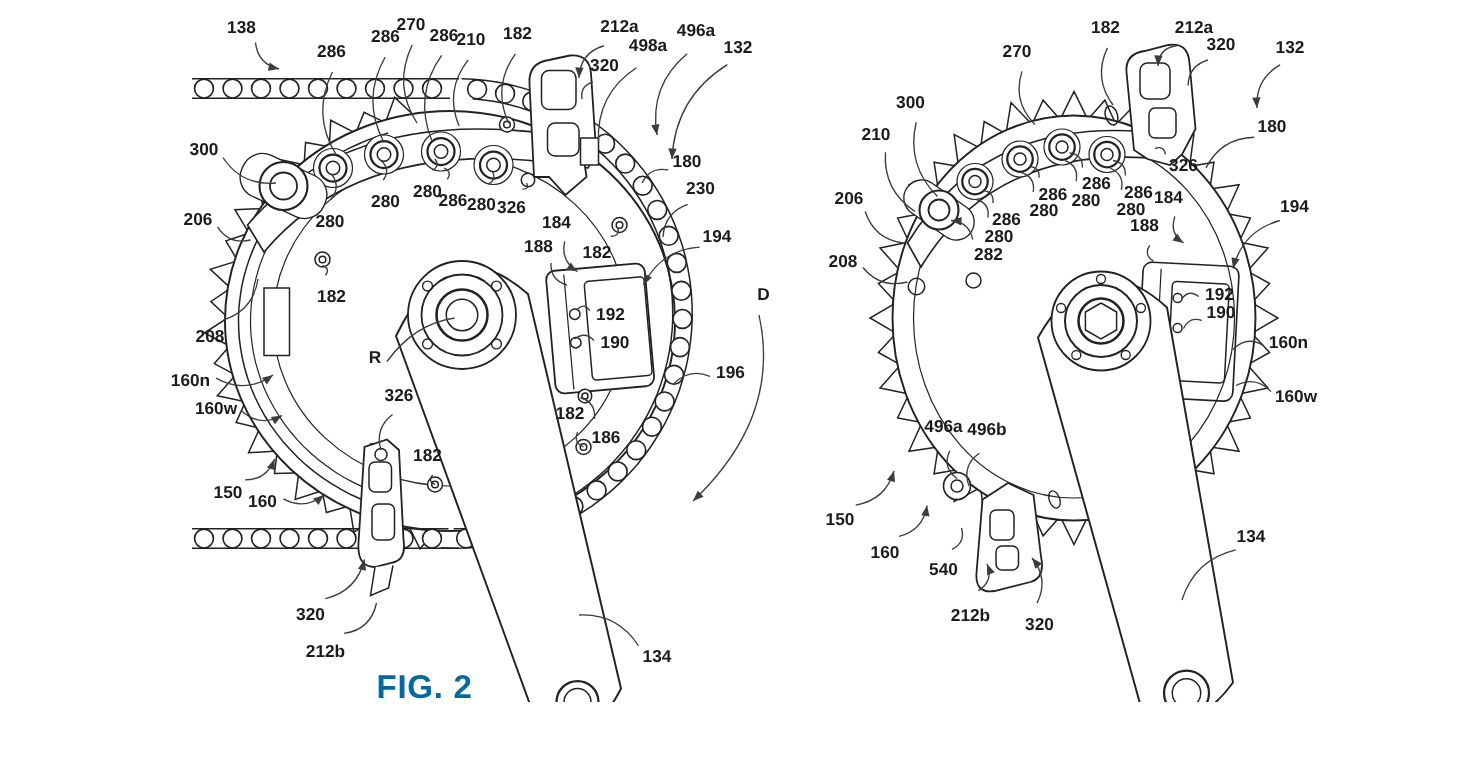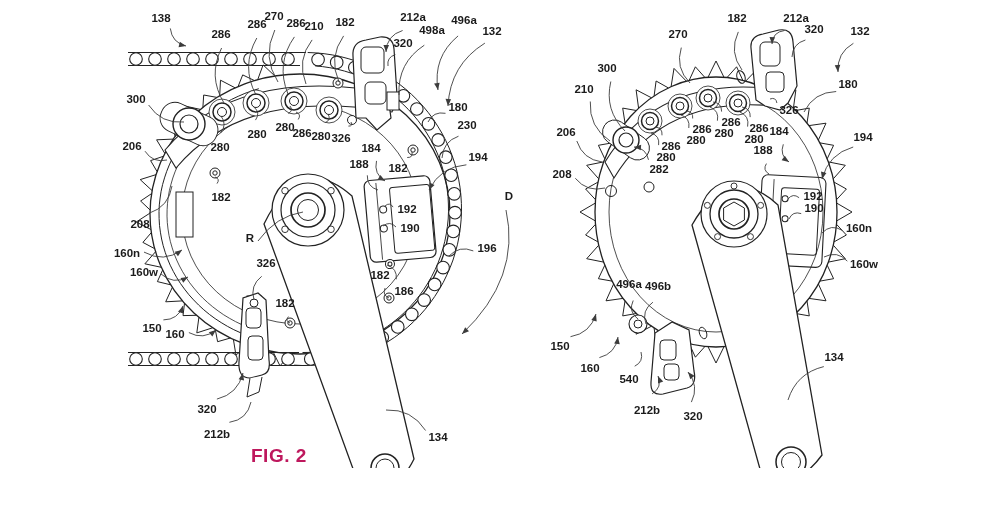--- a/index.html
+++ b/index.html
@@ -1,19 +1,19 @@
 <!DOCTYPE html>
 <html><head>
 <meta charset="utf-8">
 <style>
   html,body{margin:0;padding:0;background:#ffffff;}
   .sheet{position:relative;width:988px;height:468px;background:#ffffff;overflow:hidden;
          font-family:"Liberation Sans", sans-serif;}
   .sheet svg{position:absolute;left:0;top:0;}
-  .caption{position:absolute;font-weight:bold;font-size:19px;letter-spacing:.5px;color:#be185d;
+  .caption{position:absolute;font-weight:bold;font-size:22px;letter-spacing:.5px;color:#0369a1;
            font-family:"Liberation Sans", sans-serif;white-space:nowrap;}
   .caption.fig2{left:251px;top:445px;}
   .caption.fig4{left:675px;top:477px;}
 </style>
 </head>
 <body>
 
 <div class="sheet">
   <svg id="art" width="988" height="519" viewBox="0 0 988 519">
       <g>

